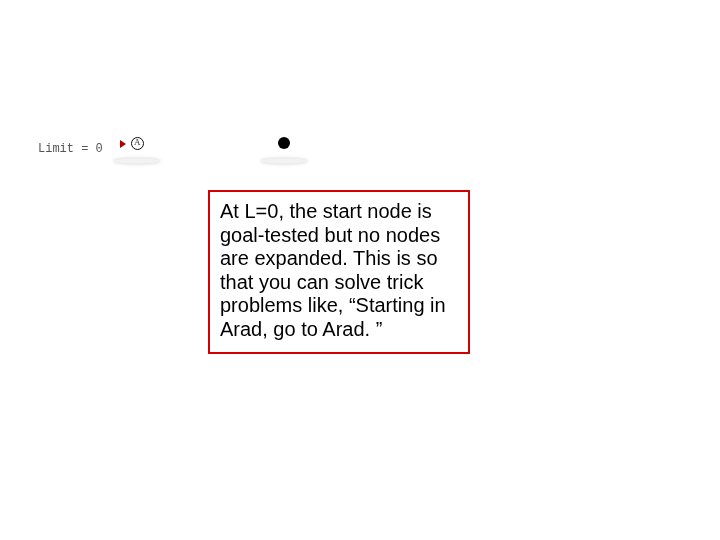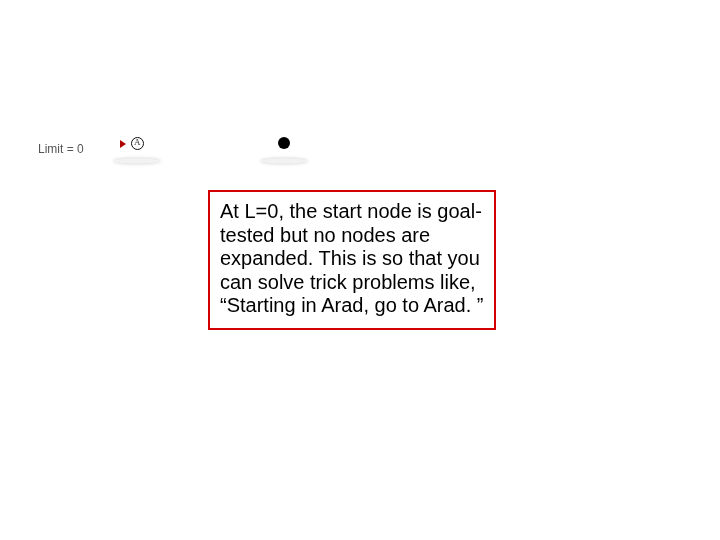--- a/index.html
+++ b/index.html
@@ -23,21 +23,21 @@
     left: 40px;
     right: 20px;
     font-size: 38px;
     font-weight: 400;
     letter-spacing: 0.5px;
   }
   .limit-label {
     position: absolute;
     top: 142px;
     left: 38px;
-    font-family: Liberation Sans, sans-serif;
+    font-family: Liberation Mono, monospace;
     font-size: 12px;
     color: #555;
   }
   .shadow {
     position: absolute;
     border-radius: 50%;
     transform: scaleY(0.35);
     box-shadow: 0 0 6px 2px rgba(0,0,0,0.15);
     background: rgba(0,0,0,0.05);
   }
@@ -71,21 +71,21 @@
     background: #000;
     border-radius: 50%;
   }
   .nodeA { top: 137px; left: 131px; }
   .nodeB { top: 137px; left: 278px; }
 
   .callout {
     position: absolute;
     top: 190px;
     left: 208px;
-    width: 288px;
+    width: 262px;
     border: 2.5px solid #d40000;
     padding: 8px 10px 10px 10px;
     font-family: "Arial", sans-serif;
     font-size: 20px;
     line-height: 1.18;
     color: #000;
     box-sizing: border-box;
   }
 </style>
 </head>

